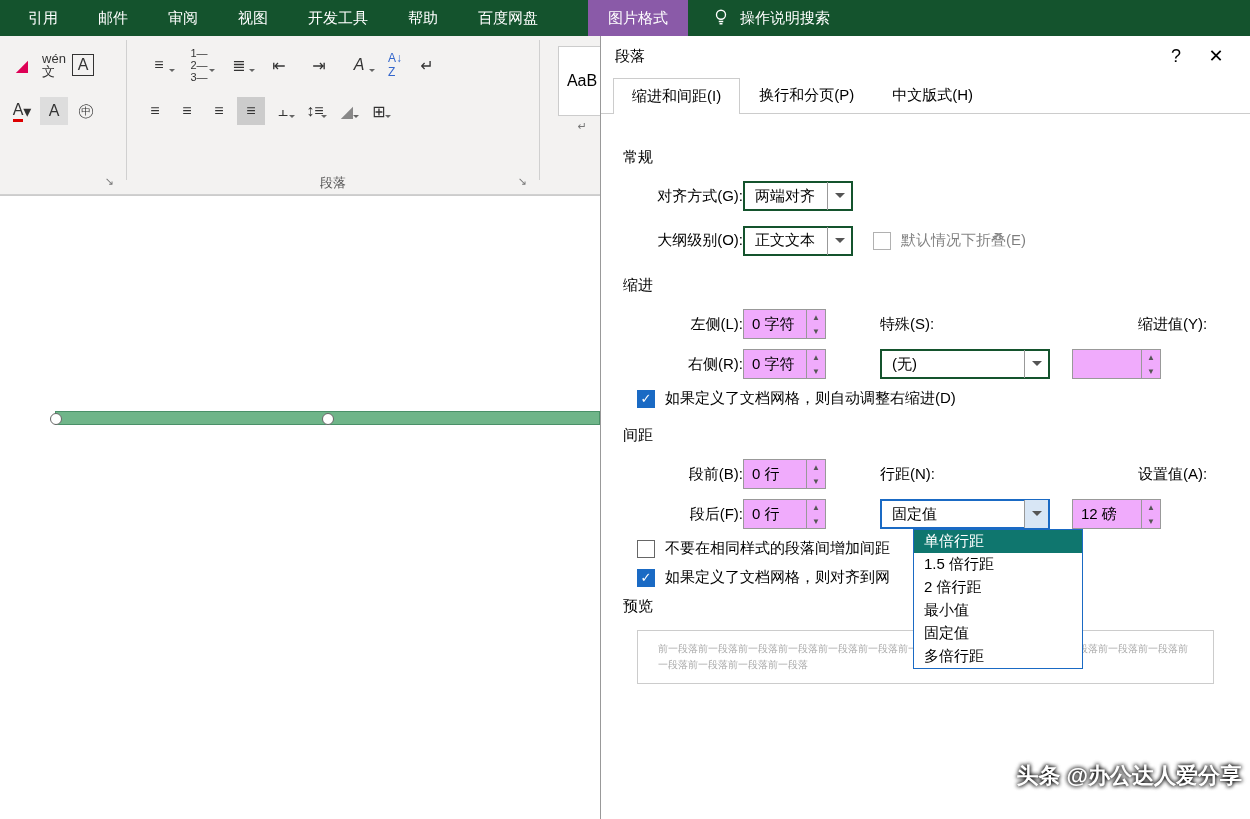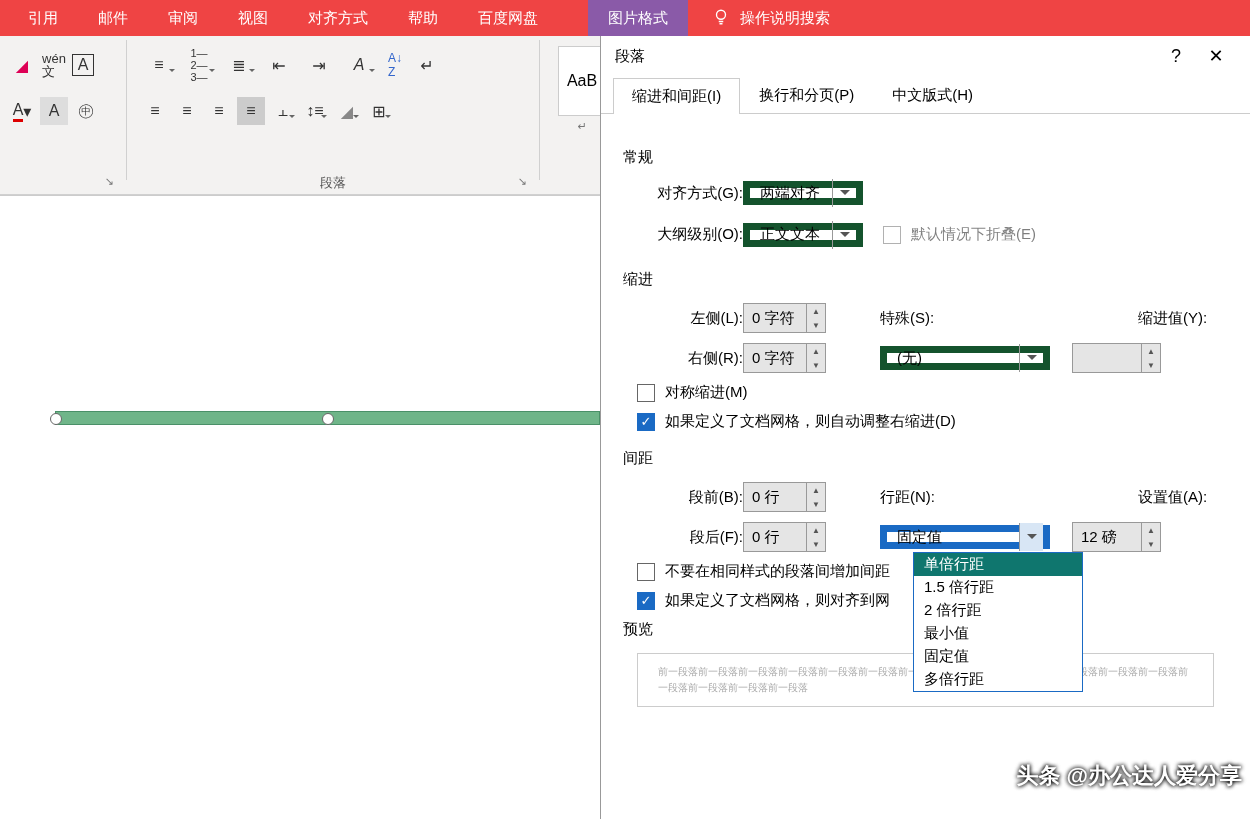--- a/index.html
+++ b/index.html
@@ -1,19 +1,19 @@
 <!DOCTYPE html>
 <html><head>
 <meta charset="utf-8">
 <style>
 * { box-sizing: border-box; font-family: "Microsoft YaHei", "Segoe UI", sans-serif; }
 body { margin: 0; width: 1250px; height: 819px; overflow: hidden; background: #fff; position: relative; }
 
 
-.ribbon-tabs { height: 36px; background: #ef4444; display: flex; align-items: center; padding: 0 8px; color: #fff; font-size: 15px; }
+.ribbon-tabs { height: 36px; background: #14532d; display: flex; align-items: center; padding: 0 8px; color: #fff; font-size: 15px; }
 .ribbon-tabs .tab { padding: 0 20px; height: 36px; line-height: 36px; cursor: pointer; }
 .ribbon-tabs .tab.context { background: #8a5aa8; margin-left: 2px; }
 .ribbon-tabs .sep { width: 28px; }
 .ribbon-tabs .lightbulb { margin: 0 10px 0 24px; }
 
 
 .ribbon-body { height: 159px; background: #f3f2f1; border-bottom: 1px solid #d0d0d0; display: flex; }
 .rgroup { padding: 6px 8px 2px 8px; position: relative; }
 .rgroup-label { position: absolute; bottom: 2px; left: 0; right: 0; text-align: center; font-size: 13px; color: #555; }
 .rgroup-launcher { position: absolute; bottom: 6px; right: 6px; font-size: 11px; color: #777; }
@@ -36,25 +36,25 @@
 .dialog-title .spacer { flex: 1; }
 .close-btn, .help-btn { width: 40px; height: 40px; display: flex; align-items: center; justify-content: center; font-size: 18px; cursor: pointer; }
 .dialog-tabs { display: flex; padding: 0 12px; border-bottom: 1px solid #ccc; height: 38px; align-items: flex-end; }
 .dialog-tab { padding: 8px 18px; border: 1px solid transparent; border-bottom: none; cursor: pointer; font-size: 15px; }
 .dialog-tab.active { border-color: #ccc; background: #fff; position: relative; top: 1px; margin-top: 8px; }
 .dialog-body { padding: 18px 22px; }
 .section-title { font-size: 15px; margin: 16px 0 14px 0; font-family: Liberation Serif, serif; }
 .form-row { display: flex; align-items: center; margin: 10px 0; }
 .form-label { width: 120px; padding-left: 14px; text-align: right; }
 .form-label2 { width: 110px; }
-.combo { display: flex; align-items: center; border: 7px solid #14532d; height: 24px; background: #fff; }
+.combo { display: flex; align-items: center; border: 2px solid #14532d; height: 30px; background: #fff; }
 .combo-text { padding: 0 10px; min-width: 82px; }
 .combo-btn { width: 24px; height: 28px; border-left: 1px solid #999; display: flex; align-items: center; justify-content: center; }
 .combo-btn::after { content: ""; border: 5px solid transparent; border-top-color: #555; margin-top: 4px; }
-.spinner { display: flex; align-items: center; border: 1px solid #999; height: 30px; background: #e5e5e5; }
+.spinner { display: flex; align-items: center; border: 1px solid #999; height: 30px; background: #f0abfc; }
 .spinner-text { padding: 0 8px; width: 62px; }
 .spinner-btns { display: flex; flex-direction: column; border-left: 1px solid #999; }
 .spinner-btns div { width: 18px; height: 14px; display: flex; align-items: center; justify-content: center; font-size: 8px; color: #555; }
 .chk { display: flex; align-items: center; gap: 10px; margin: 10px 0 10px 14px; }
 .chk-box { width: 18px; height: 18px; border: 1px solid #666; display: flex; align-items: center; justify-content: center; }
 .chk-box.checked { background: #1a6ac4; border-color: #1a6ac4; color: #fff; font-size: 13px; }
 
 
 .dropdown-list { position: absolute; border: 1px solid #1a6ac4; background: #fff; font-size: 15px; z-index: 10; }
 .dropdown-list .opt { padding: 2px 10px; cursor: pointer; }
@@ -64,21 +64,21 @@
 .watermark { position: absolute; right: 8px; bottom: 28px; font-size: 22px; font-weight: bold; color: #fff; text-shadow: 0 0 4px #000, 0 0 4px #000; z-index: 20; }
 </style>
 </head>
 <body>
 
 <div class="ribbon-tabs">
   <div class="tab">引用</div>
   <div class="tab">邮件</div>
   <div class="tab">审阅</div>
   <div class="tab">视图</div>
-  <div class="tab">对齐方式</div>
+  <div class="tab">开发工具</div>
   <div class="tab">帮助</div>
   <div class="tab">百度网盘</div>
   <div class="sep"></div>
   <div class="tab context">图片格式</div>
   <span class="lightbulb">
     <svg width="18" height="18" viewBox="0 0 24 24" fill="none" stroke="#fff" stroke-width="1.8">
         <circle cx="12" cy="9" r="6"></circle>
         <path d="M9 18h6M10 21h4"></path>
       </svg>
   </span>
@@ -206,24 +206,20 @@
       <div style="width:22px"></div>
       <div class="spinner">
         <div class="spinner-text" style="width:68px"></div>
         <div class="spinner-btns">
             <div>▲</div>
             <div>▼</div>
           </div>
       </div>
     </div>
     <div class="chk">
-      <div class="chk-box"></div>
-      <span>对称缩进(M)</span>
-    </div>
-    <div class="chk">
       <div class="chk-box checked">✓</div>
       <span>如果定义了文档网格，则自动调整右缩进(D)</span>
     </div>
 
     <div class="section-title" style="margin-top:18px">间距</div>
     <div class="form-row">
       <div class="form-label">段前(B):</div>
       <div class="spinner">
         <div class="spinner-text">0 行</div>
         <div class="spinner-btns">

